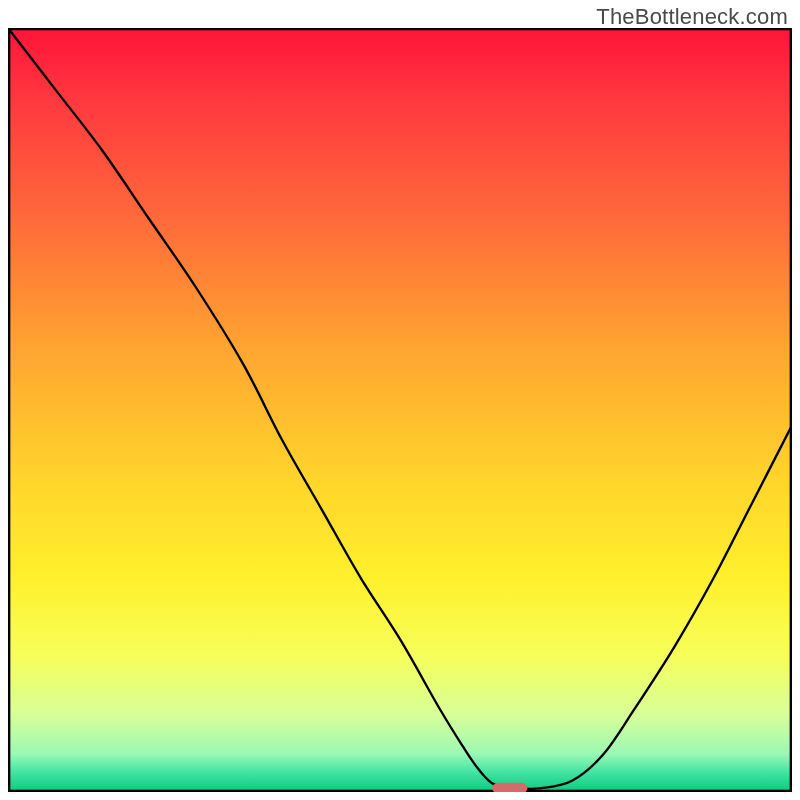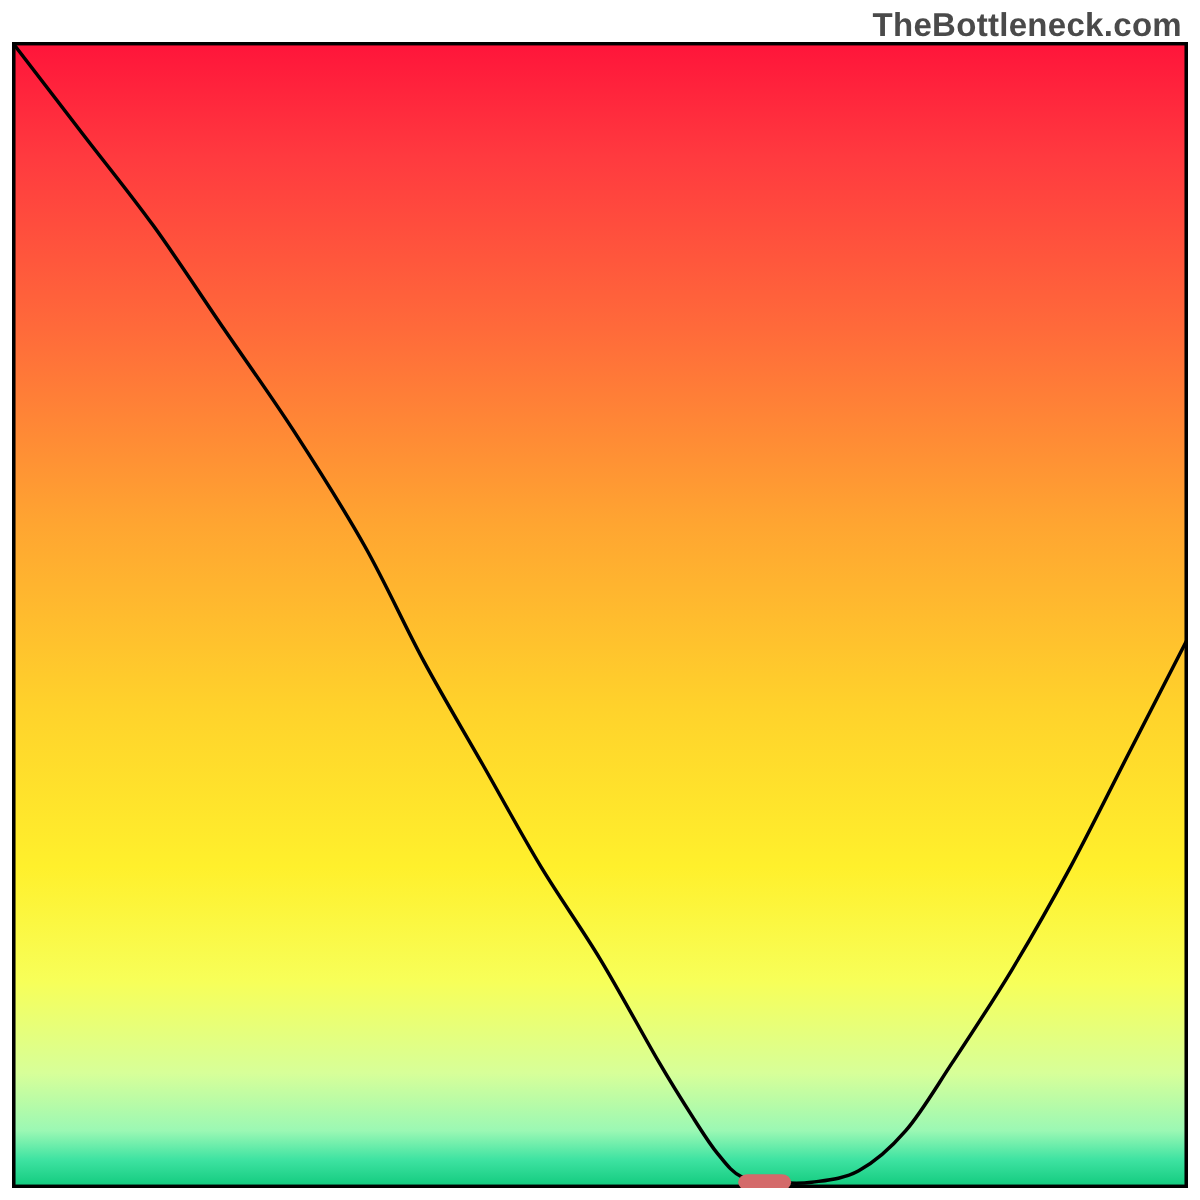--- a/index.html
+++ b/index.html
@@ -14,21 +14,21 @@
   .stage {
     position: relative;
     width: 800px;
     height: 800px;
   }
   .watermark {
     position: absolute;
     top: 4px;
     right: 12px;
     font-size: 22px;
-    font-weight: 700;
+    font-weight: 400;
     color: #4a4a4a;
     letter-spacing: 0.2px;
     user-select: none;
   }
   .plot {
     position: absolute;
     left: 8px;
     top: 28px;
     width: 784px;
     height: 764px;

